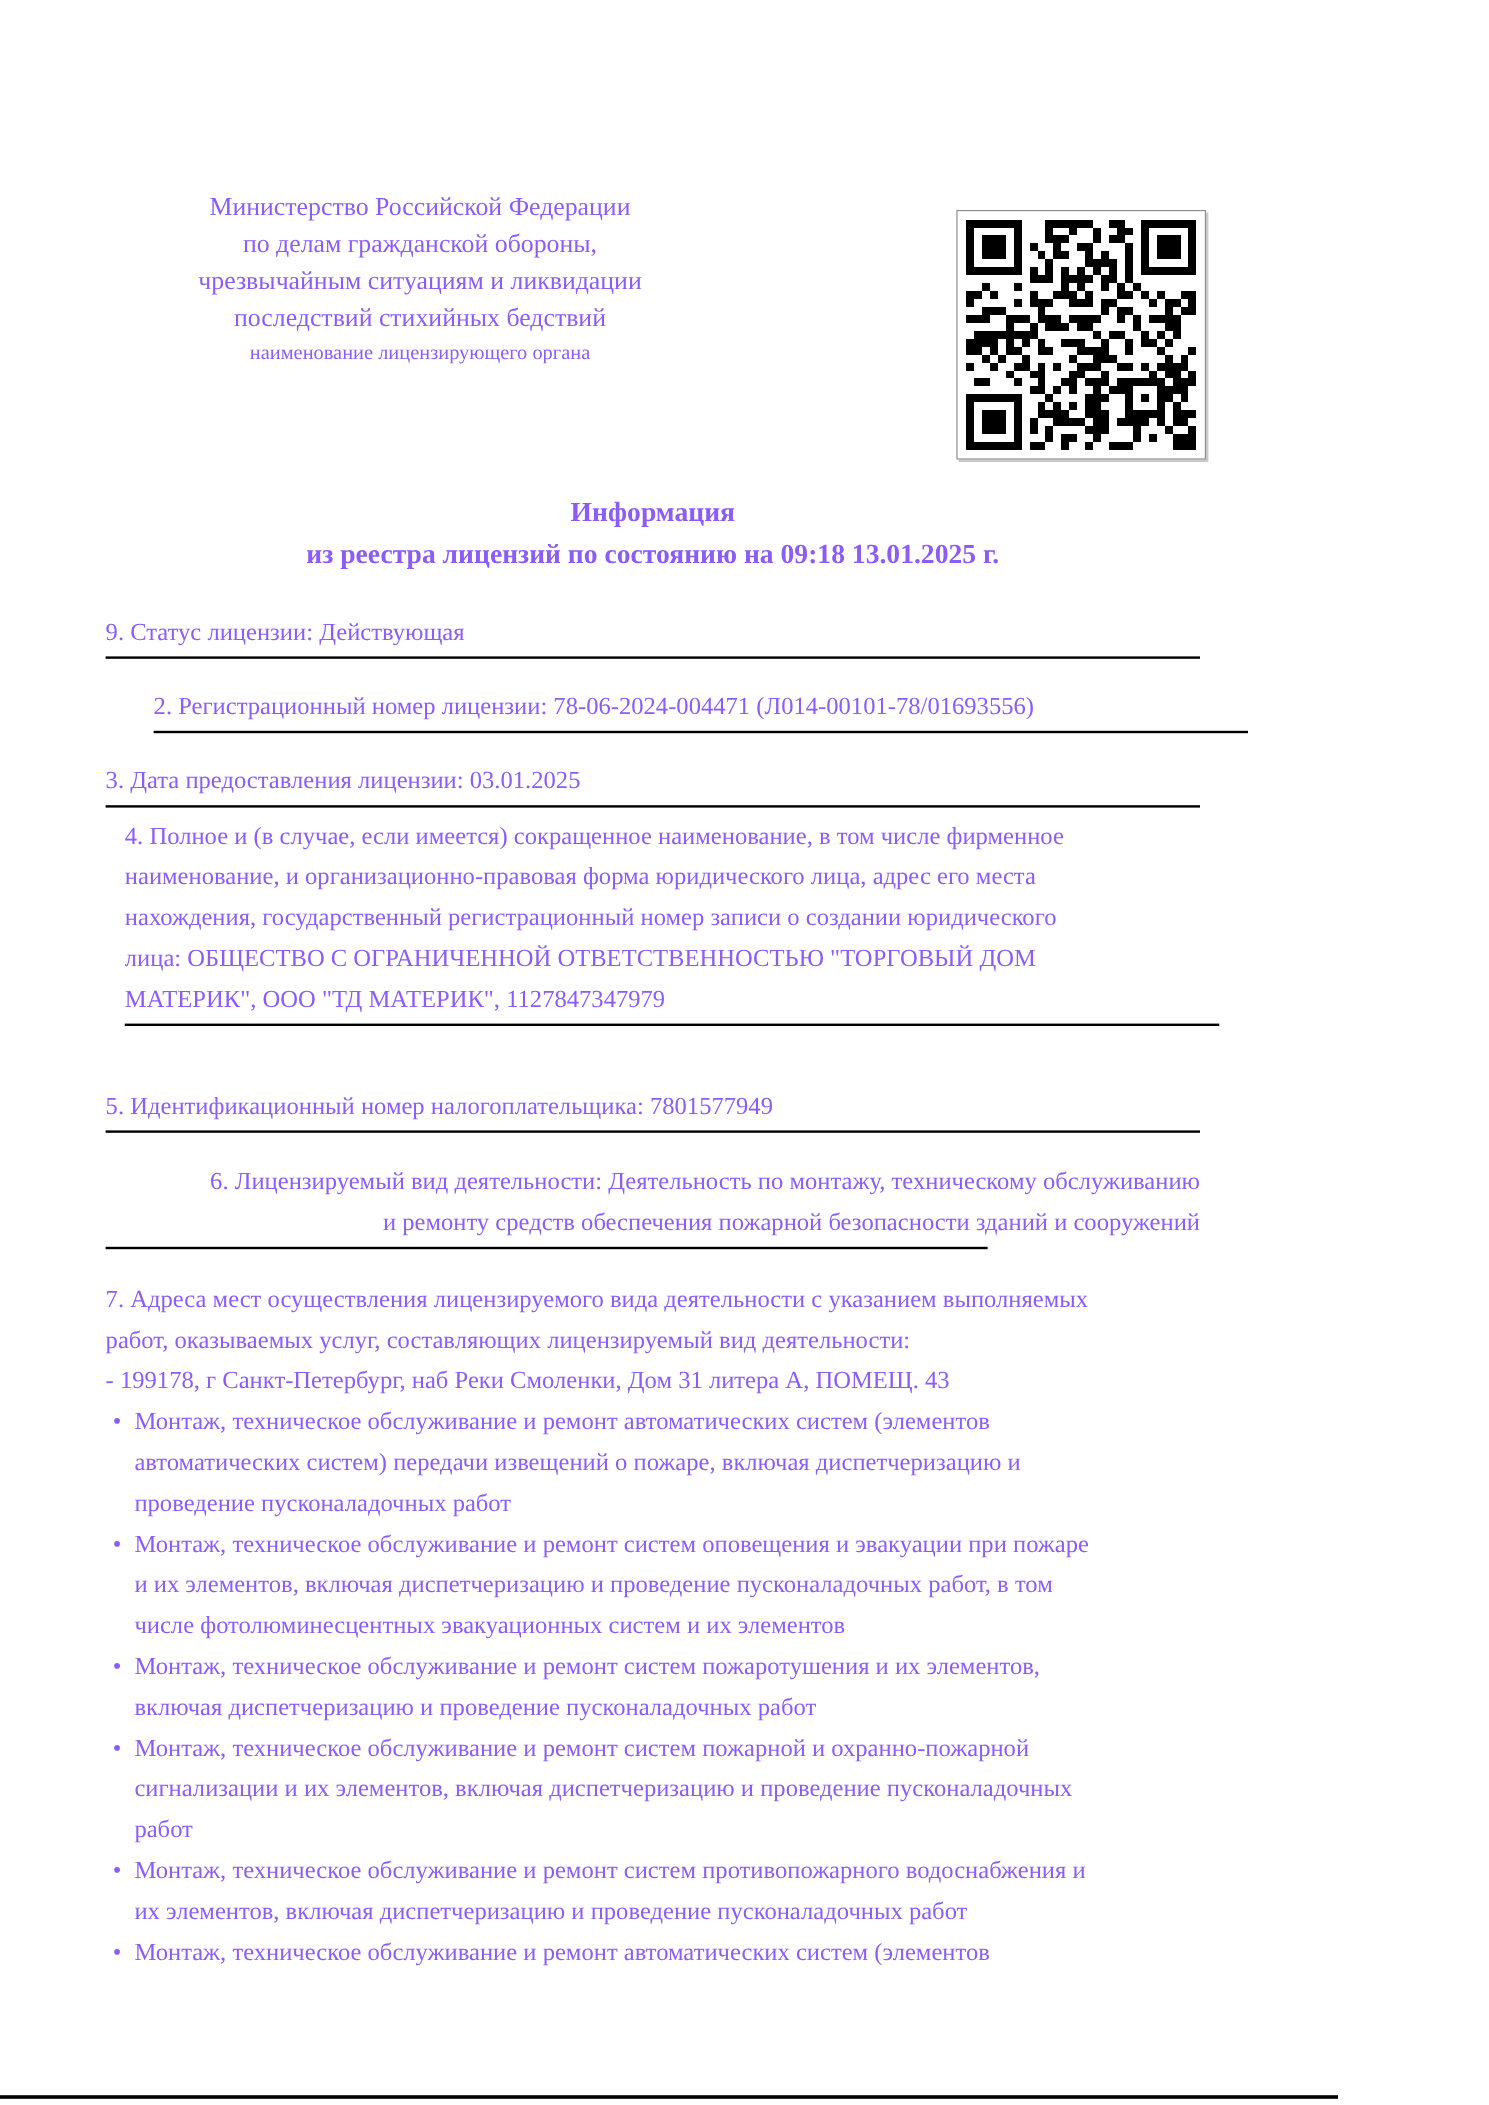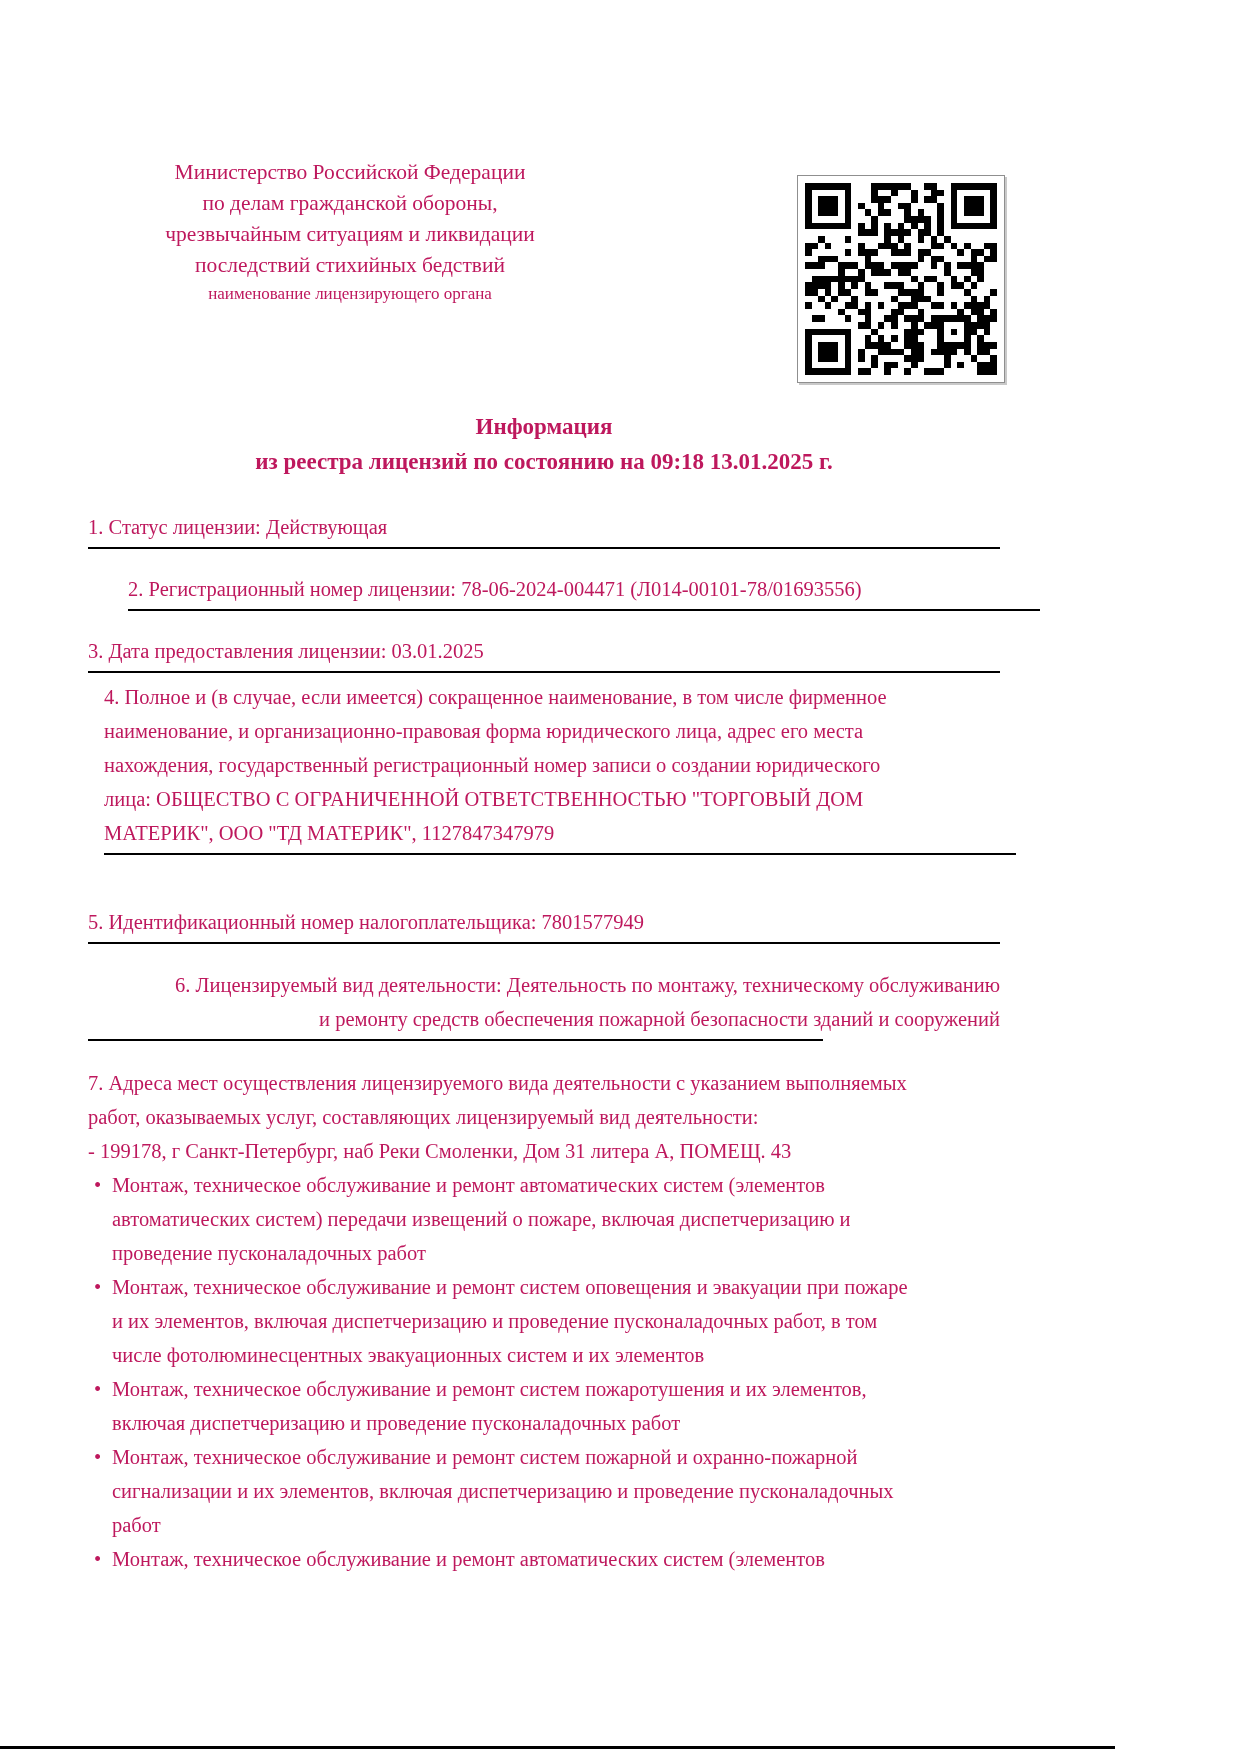--- a/index.html
+++ b/index.html
@@ -1,20 +1,20 @@
 <!DOCTYPE html>
 <html><head>
 <meta charset="utf-8">
 <style>
   html,body{margin:0;padding:0;background:#ffffff;}
   .page{
     position:relative;
     width:1115px;height:1754px;
     background:#ffffff;
-    color:#be185d;
+    color:#8b5cf6;
     font-family:"Liberation Serif","DejaVu Serif",serif;
     overflow:hidden;
   }
   
   .org{
     position:absolute;left:80px;top:157px;width:540px;
     text-align:center;font-size:21.5px;line-height:31px;
   }
   .org-caption{font-size:17px;line-height:24px;margin-top:1px;}
   
@@ -475,21 +475,21 @@
         <rect x="27" y="28" width="1" height="1"></rect>
         <rect x="28" y="28" width="1" height="1"></rect>
       </svg>
     </div>
 
   <div class="title">
     <div>Информация</div>
     <div>из реестра лицензий по состоянию на 09:18 13.01.2025 г.</div>
   </div>
 
-  <div class="item field i1">1. Статус лицензии: Действующая</div>
+  <div class="item field i1">9. Статус лицензии: Действующая</div>
 
   <div class="item field i2">2. Регистрационный номер лицензии: 78-06-2024-004471 (Л014-00101-78/01693556)</div>
 
   <div class="item field i3">3. Дата предоставления лицензии: 03.01.2025</div>
 
   <div class="item field i4">4. Полное и (в случае, если имеется) сокращенное наименование, в том числе фирменное<br>наименование, и организационно-правовая форма юридического лица, адрес его места<br>нахождения, государственный регистрационный номер записи о создании юридического<br>лица: ОБЩЕСТВО С ОГРАНИЧЕННОЙ ОТВЕТСТВЕННОСТЬЮ "ТОРГОВЫЙ ДОМ<br>МАТЕРИК", ООО "ТД МАТЕРИК", 1127847347979</div>
 
   <div class="item field i5">5. Идентификационный номер налогоплательщика: 7801577949</div>
 
   <div class="item i6">
@@ -500,18 +500,19 @@
   <div class="item i7">
     <div>7. Адреса мест осуществления лицензируемого вида деятельности с указанием выполняемых<br>работ, оказываемых услуг, составляющих лицензируемый вид деятельности:</div>
     <div>- 199178, г Санкт-Петербург, наб Реки Смоленки, Дом 31 литера А, ПОМЕЩ. 43</div>
   </div>
 
   <div class="item works">
     <div class="bullet">Монтаж, техническое обслуживание и ремонт автоматических систем (элементов<br>автоматических систем) передачи извещений о пожаре, включая диспетчеризацию и<br>проведение пусконаладочных работ</div>
     <div class="bullet">Монтаж, техническое обслуживание и ремонт систем оповещения и эвакуации при пожаре<br>и их элементов, включая диспетчеризацию и проведение пусконаладочных работ, в том<br>числе фотолюминесцентных эвакуационных систем и их элементов</div>
     <div class="bullet">Монтаж, техническое обслуживание и ремонт систем пожаротушения и их элементов,<br>включая диспетчеризацию и проведение пусконаладочных работ</div>
     <div class="bullet">Монтаж, техническое обслуживание и ремонт систем пожарной и охранно-пожарной<br>сигнализации и их элементов, включая диспетчеризацию и проведение пусконаладочных<br>работ</div>
+    <div class="bullet">Монтаж, техническое обслуживание и ремонт систем противопожарного водоснабжения и<br>их элементов, включая диспетчеризацию и проведение пусконаладочных работ</div>
     <div class="bullet">Монтаж, техническое обслуживание и ремонт автоматических систем (элементов</div>
   </div>
 
   <div class="bottom-rule"></div>
 
 </div>
 
 </body></html>

